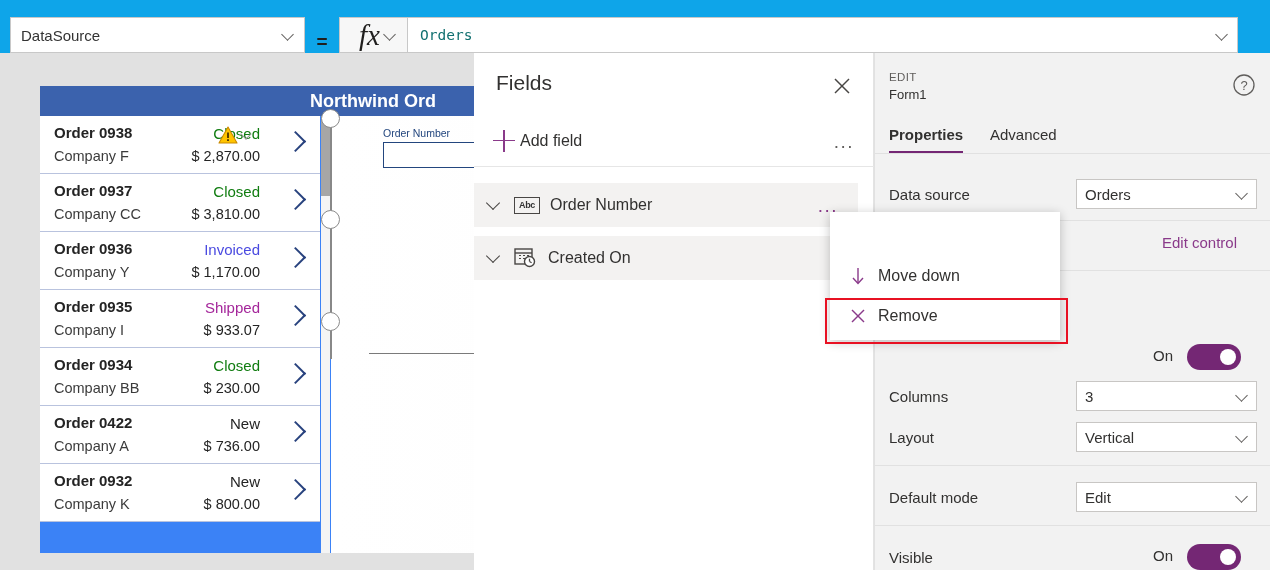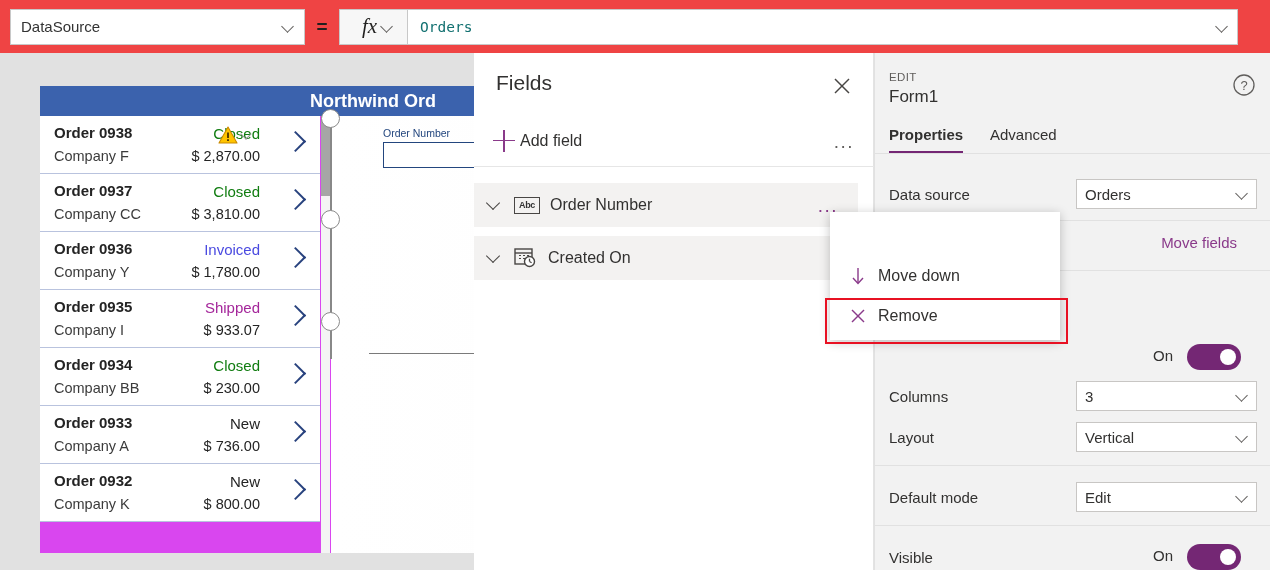--- a/index.html
+++ b/index.html
@@ -8,41 +8,41 @@
     width:1270px; height:570px; position:relative; overflow:hidden;
     background:#f2f2f2;
     font-family:"Liberation Sans", sans-serif;
     font-size:14px; color:#333;
     -webkit-font-smoothing:antialiased;
   }
 
   
   #formula-bar {
     position:absolute; left:0; top:0; width:1270px; height:53px;
-    background:#ef4444;
-    display:flex; align-items:center;
+    background:#0ea5e9;
+    display:flex; align-items:flex-end;
   }
   .prop-select {
     position:relative;
     margin-left:10px; width:295px; height:36px;
     background:#fff; border:1px solid #c8c8c8;
     display:flex; align-items:center; padding:0 10px;
     font-size:15px; color:#333;
   }
   .prop-select .chev { position:absolute; right:10px; top:50%; transform:translateY(-50%); }
   .equals {
     width:34px; text-align:center; font-size:19px; color:#201f1e; font-weight:600;
     flex:0 0 34px;
   }
   .fx-box {
     width:68px; height:36px; background:#f7f7f7; border:1px solid #c8c8c8;
     border-right:none;
     display:flex; align-items:center; justify-content:center; gap:4px;
   }
-  .fx-glyph { font-family:"Liberation Serif", serif; font-style:italic; font-size:21px; color:#201f1e;margin-left:8px; }
+  .fx-glyph { font-family:"Liberation Serif", serif; font-style:italic; font-size:29px; color:#201f1e;margin-left:8px; }
   .formula-input {
     flex:1; height:36px; background:#fff; border:1px solid #c8c8c8;
     margin-right:32px; display:flex; align-items:center; padding:0 12px;
     position:relative;
   }
   .formula-text {
     font-family:"DejaVu Sans Mono", monospace; font-size:14.5px; color:#117070;
   }
   .formula-input .chev { position:absolute; right:9px; top:50%; transform:translateY(-50%); }
 
@@ -54,21 +54,21 @@
     transform:rotate(45deg);
   }
 
   
   #canvas-area {
     position:absolute; left:0; top:53px; width:1270px; height:517px;
     background:#e1e1e1;
   }
   #app-screen {
     position:absolute; left:40px; top:33px; width:860px; height:467px;
-    background:#d946ef; overflow:hidden;
+    background:#3b82f6; overflow:hidden;
   }
   
   #gallery { position:absolute; left:0; top:0; width:280px; height:467px; }
   #gallery-header {
     position:absolute; left:0; top:0; width:580px; height:30px; background:#3b62ad;
   }
   #gallery-title {
     position:absolute; left:270px; top:0; height:30px; line-height:30px;
     font-size:18px; font-weight:600; color:#ffffff; white-space:nowrap;
   }
@@ -180,21 +180,21 @@
     position:absolute; left:825px; top:298px; width:243px; height:46px;
     border:2px solid #e81123; pointer-events:none;
   }
 
   
   #props-panel {
     position:absolute; left:874px; top:53px; width:396px; height:517px;
     background:#f2f2f2; border-left:1px solid #e1e1e1;
   }
   #edit-kicker { position:absolute; left:14px; top:18px; font-size:11.5px; color:#605e5c; letter-spacing:.4px; }
-  #control-name { position:absolute; left:14px; top:34px; font-size:17px; color:#323130; }
+  #control-name { position:absolute; left:14px; top:34px; font-size:13px; color:#323130; }
   #help-icon { position:absolute; right:14px; top:20px; width:24px; height:24px; cursor:pointer; }
   .ptab {
     position:absolute; top:64px; height:34px; font-size:15px; color:#323130;
     display:flex; align-items:center; cursor:pointer;
   }
   #tab-properties { left:14px; font-weight:700; }
   #tab-properties::after {
     content:""; position:absolute; left:0; right:0; bottom:-3px; height:2.6px; background:#742774;
   }
   #tab-advanced { left:115px; }
@@ -262,39 +262,39 @@
           <span class="order">Order 0937</span>
           <span class="company">Company CC</span>
           <span class="status" style="color: rgb(16, 124, 16);">Closed</span>
           <span class="amount">$ 3,810.00</span>
           <span class="arrow"></span>
         </div>
         <div class="gal-row" style="top: 146px;">
           <span class="order">Order 0936</span>
           <span class="company">Company Y</span>
           <span class="status" style="color: rgb(74, 74, 224);">Invoiced</span>
-          <span class="amount">$ 1,780.00</span>
+          <span class="amount">$ 1,170.00</span>
           <span class="arrow"></span>
         </div>
         <div class="gal-row" style="top: 204px;">
           <span class="order">Order 0935</span>
           <span class="company">Company I</span>
           <span class="status" style="color: rgb(164, 38, 154); margin-left: 40px;">Shipped</span>
           <span class="amount">$ 933.07</span>
           <span class="arrow"></span>
         </div>
         <div class="gal-row" style="top: 262px;">
           <span class="order">Order 0934</span>
           <span class="company">Company BB</span>
           <span class="status" style="color: rgb(16, 124, 16);">Closed</span>
           <span class="amount">$ 230.00</span>
           <span class="arrow"></span>
         </div>
         <div class="gal-row" style="top: 320px;">
-          <span class="order">Order 0933</span>
+          <span class="order">Order 0422</span>
           <span class="company">Company A</span>
           <span class="status" style="color: rgb(36, 36, 36);">New</span>
           <span class="amount">$ 736.00</span>
           <span class="arrow"></span>
         </div>
         <div class="gal-row" style="top: 378px;">
           <span class="order">Order 0932</span>
           <span class="company">Company K</span>
           <span class="status" style="color: rgb(36, 36, 36);">New</span>
           <span class="amount">$ 800.00</span>
@@ -377,21 +377,21 @@
   <div class="prow" style="top:115px;">
     <span class="plabel">Data source</span>
     <span class="pdrop">
       <span>Orders</span>
       <span class="chev"></span>
     </span>
   </div>
   <div class="psep" style="top:167px;"></div>
 
   <div class="prow" style="top:167px; height:50px;">
-    <span class="plink" style="top:14px;">Move fields</span>
+    <span class="plink" style="top:14px;">Edit control</span>
   </div>
   <div class="psep" style="top:217px;"></div>
 
   <div class="prow" style="top:278px;">
     <span class="ptoggle-on" style="top:16px;">On</span>
     <span class="toggle" style="top: 13px; background: rgb(116, 39, 116);">
         <span class="knob"></span>
       </span>
   </div>
 

